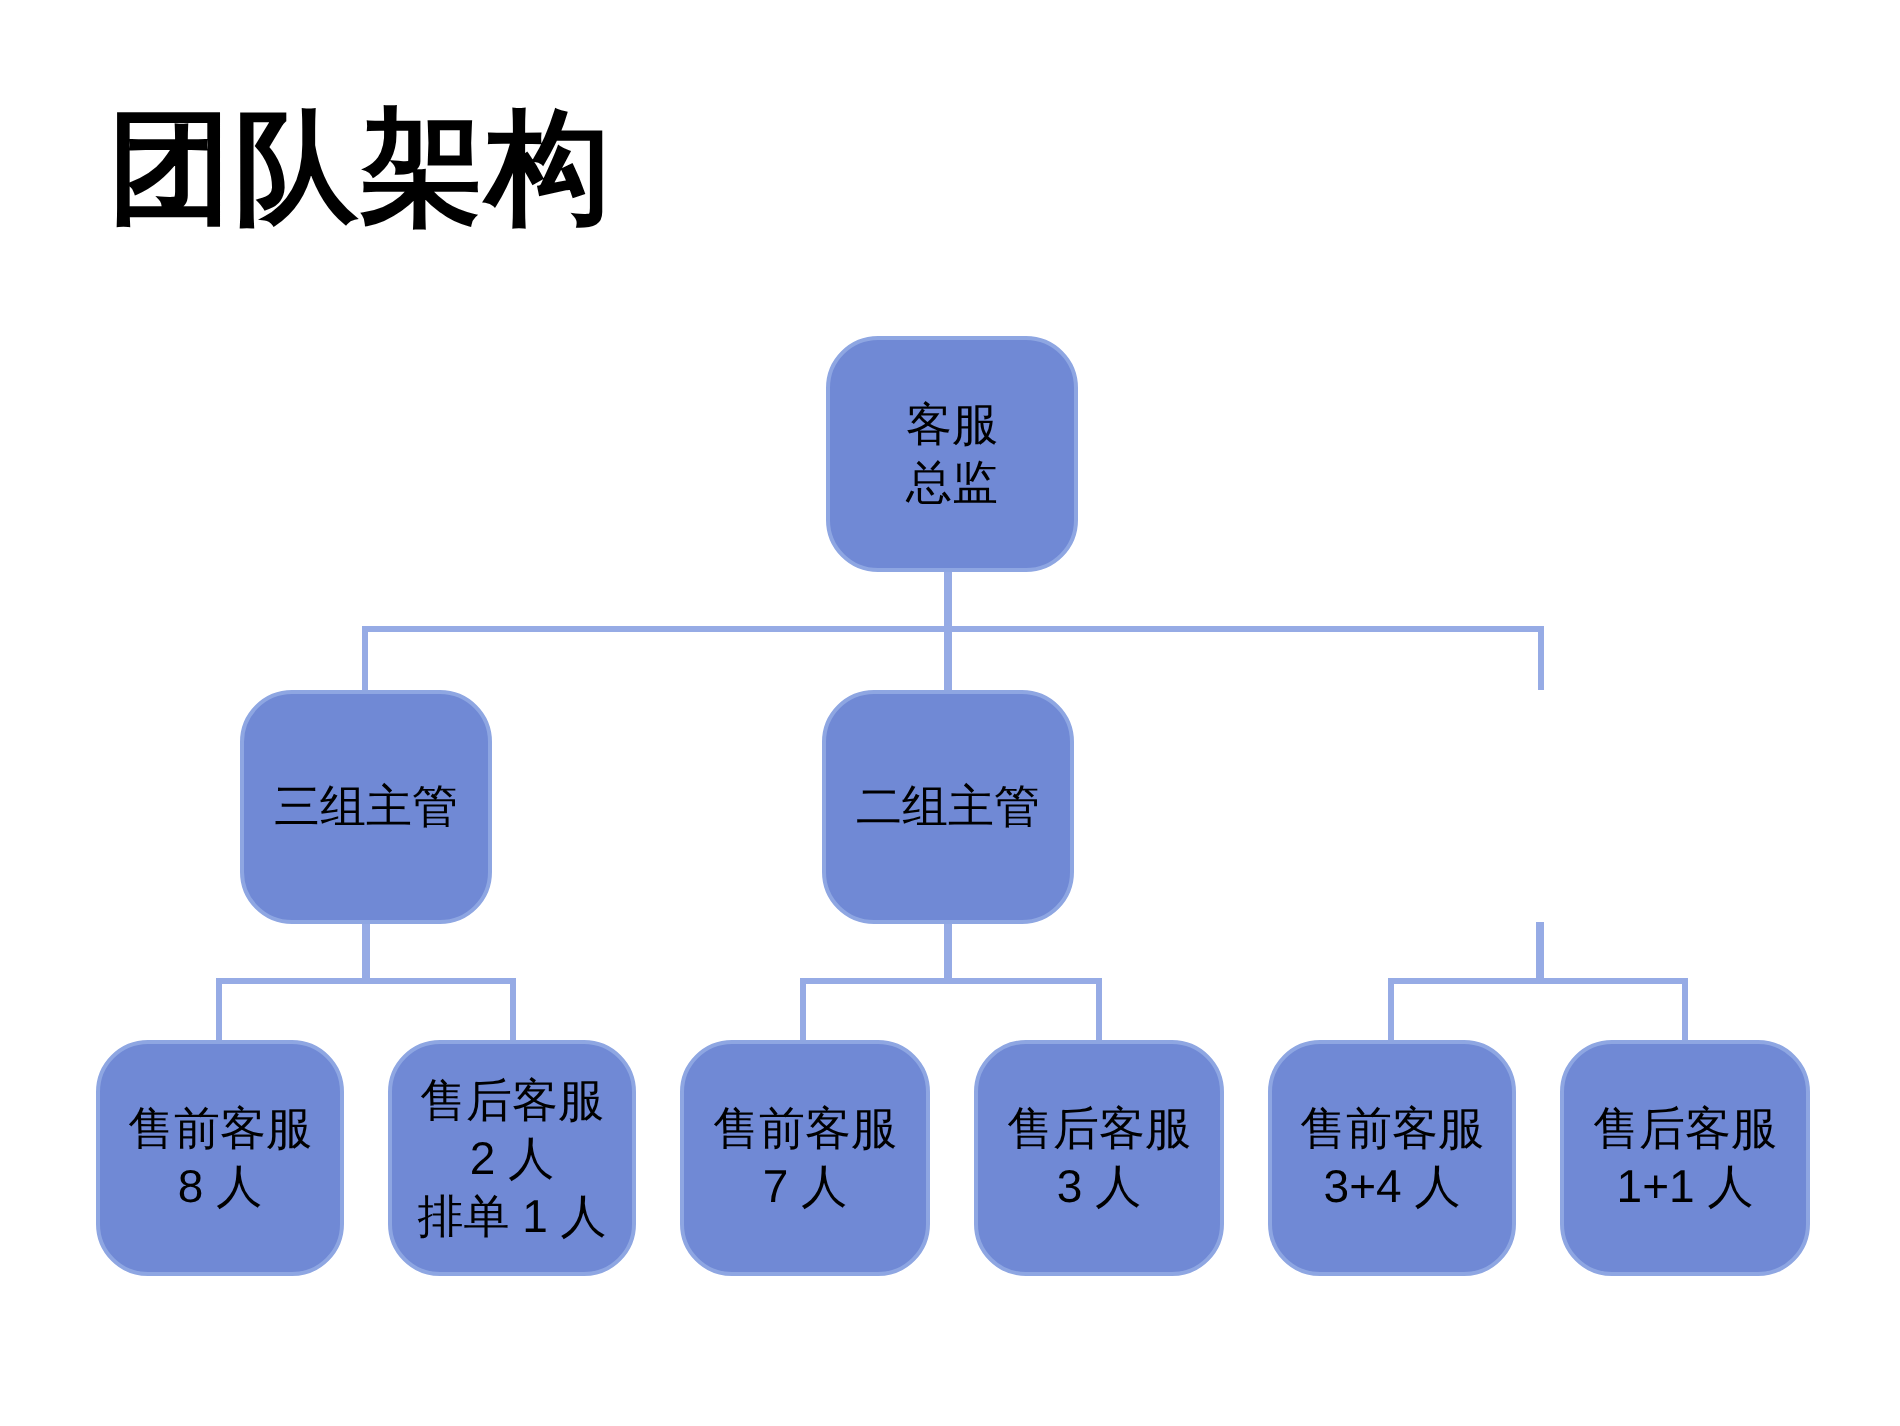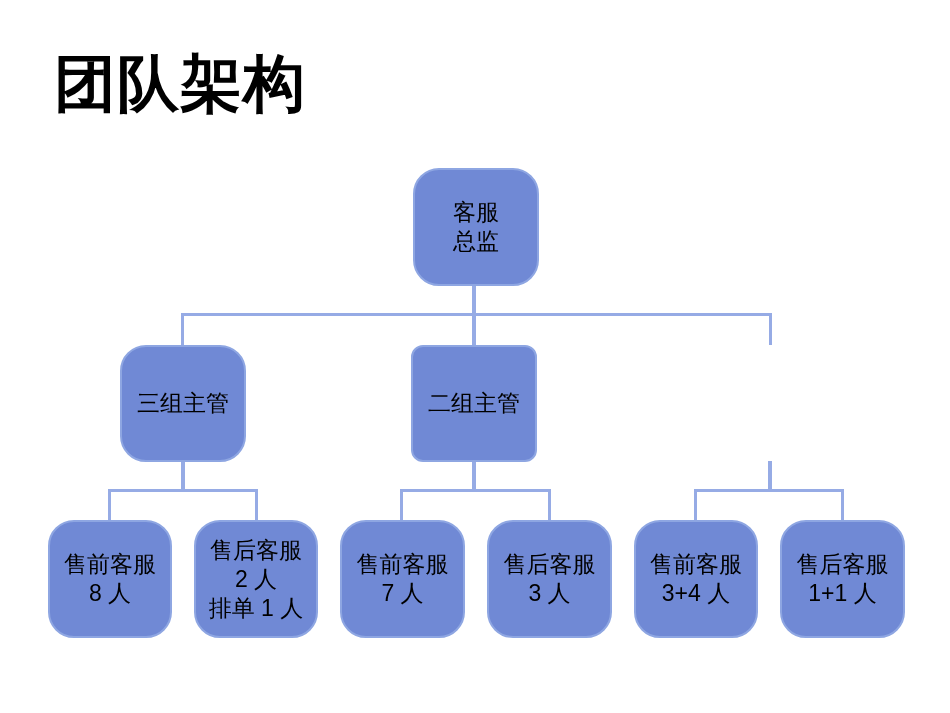--- a/index.html
+++ b/index.html
@@ -45,21 +45,21 @@
     color: #000000;
   }
   .connector {
     position: absolute;
     background: var(--connector, #96ABE5);
     z-index: 1;
   }
   
   .n-root { left: 413px; top: 168px; width: 126px; height: 118px; }
   .n-m1   { left: 120px; top: 345px; width: 126px; height: 117px; }
-  .n-m2   { left: 411px; top: 345px; width: 126px; height: 117px; border-radius: 12px; }
+  .n-m2   { left: 411px; top: 345px; width: 126px; height: 117px; }
   .n-m3   { left: 707px; top: 345px; width: 126px; height: 117px; }
   .n-l1a  { left:  48px; top: 520px; width: 124px; height: 118px; }
   .n-l1b  { left: 194px; top: 520px; width: 124px; height: 118px; }
   .n-l2a  { left: 340px; top: 520px; width: 125px; height: 118px; }
   .n-l2b  { left: 487px; top: 520px; width: 125px; height: 118px; }
   .n-l3a  { left: 634px; top: 520px; width: 124px; height: 118px; }
   .n-l3b  { left: 780px; top: 520px; width: 125px; height: 118px; }
 </style>
 </head>
 <body>

